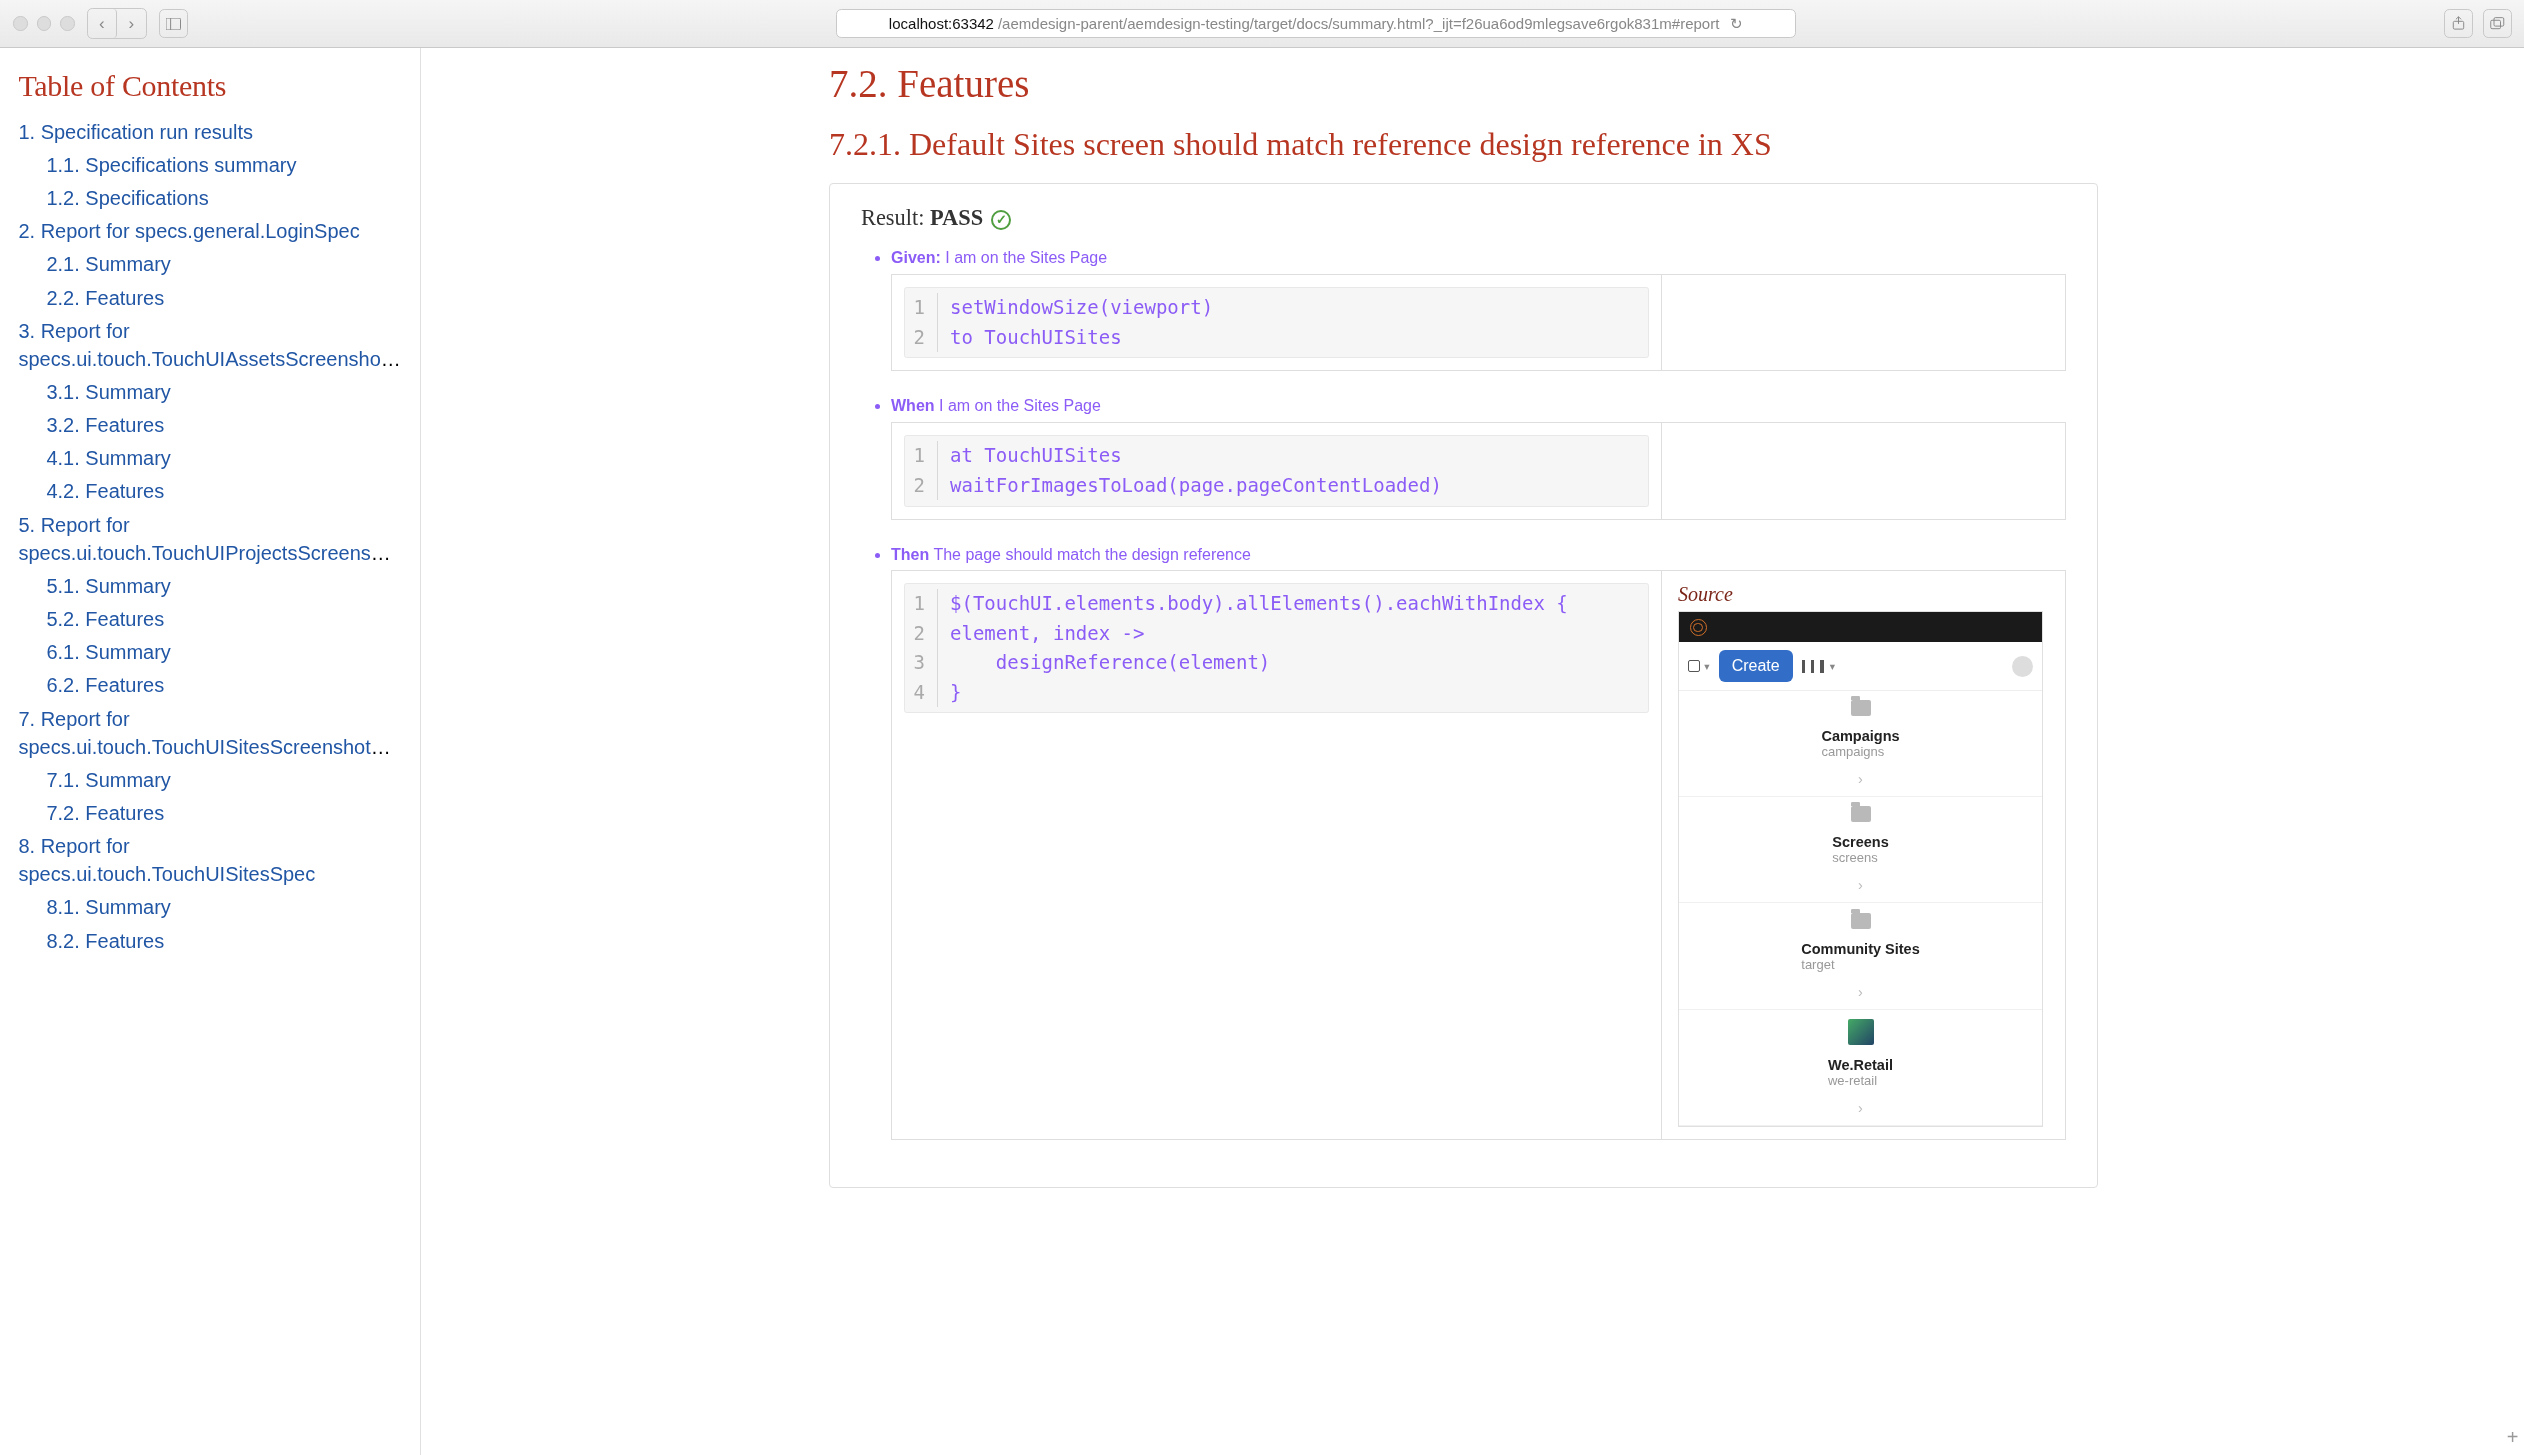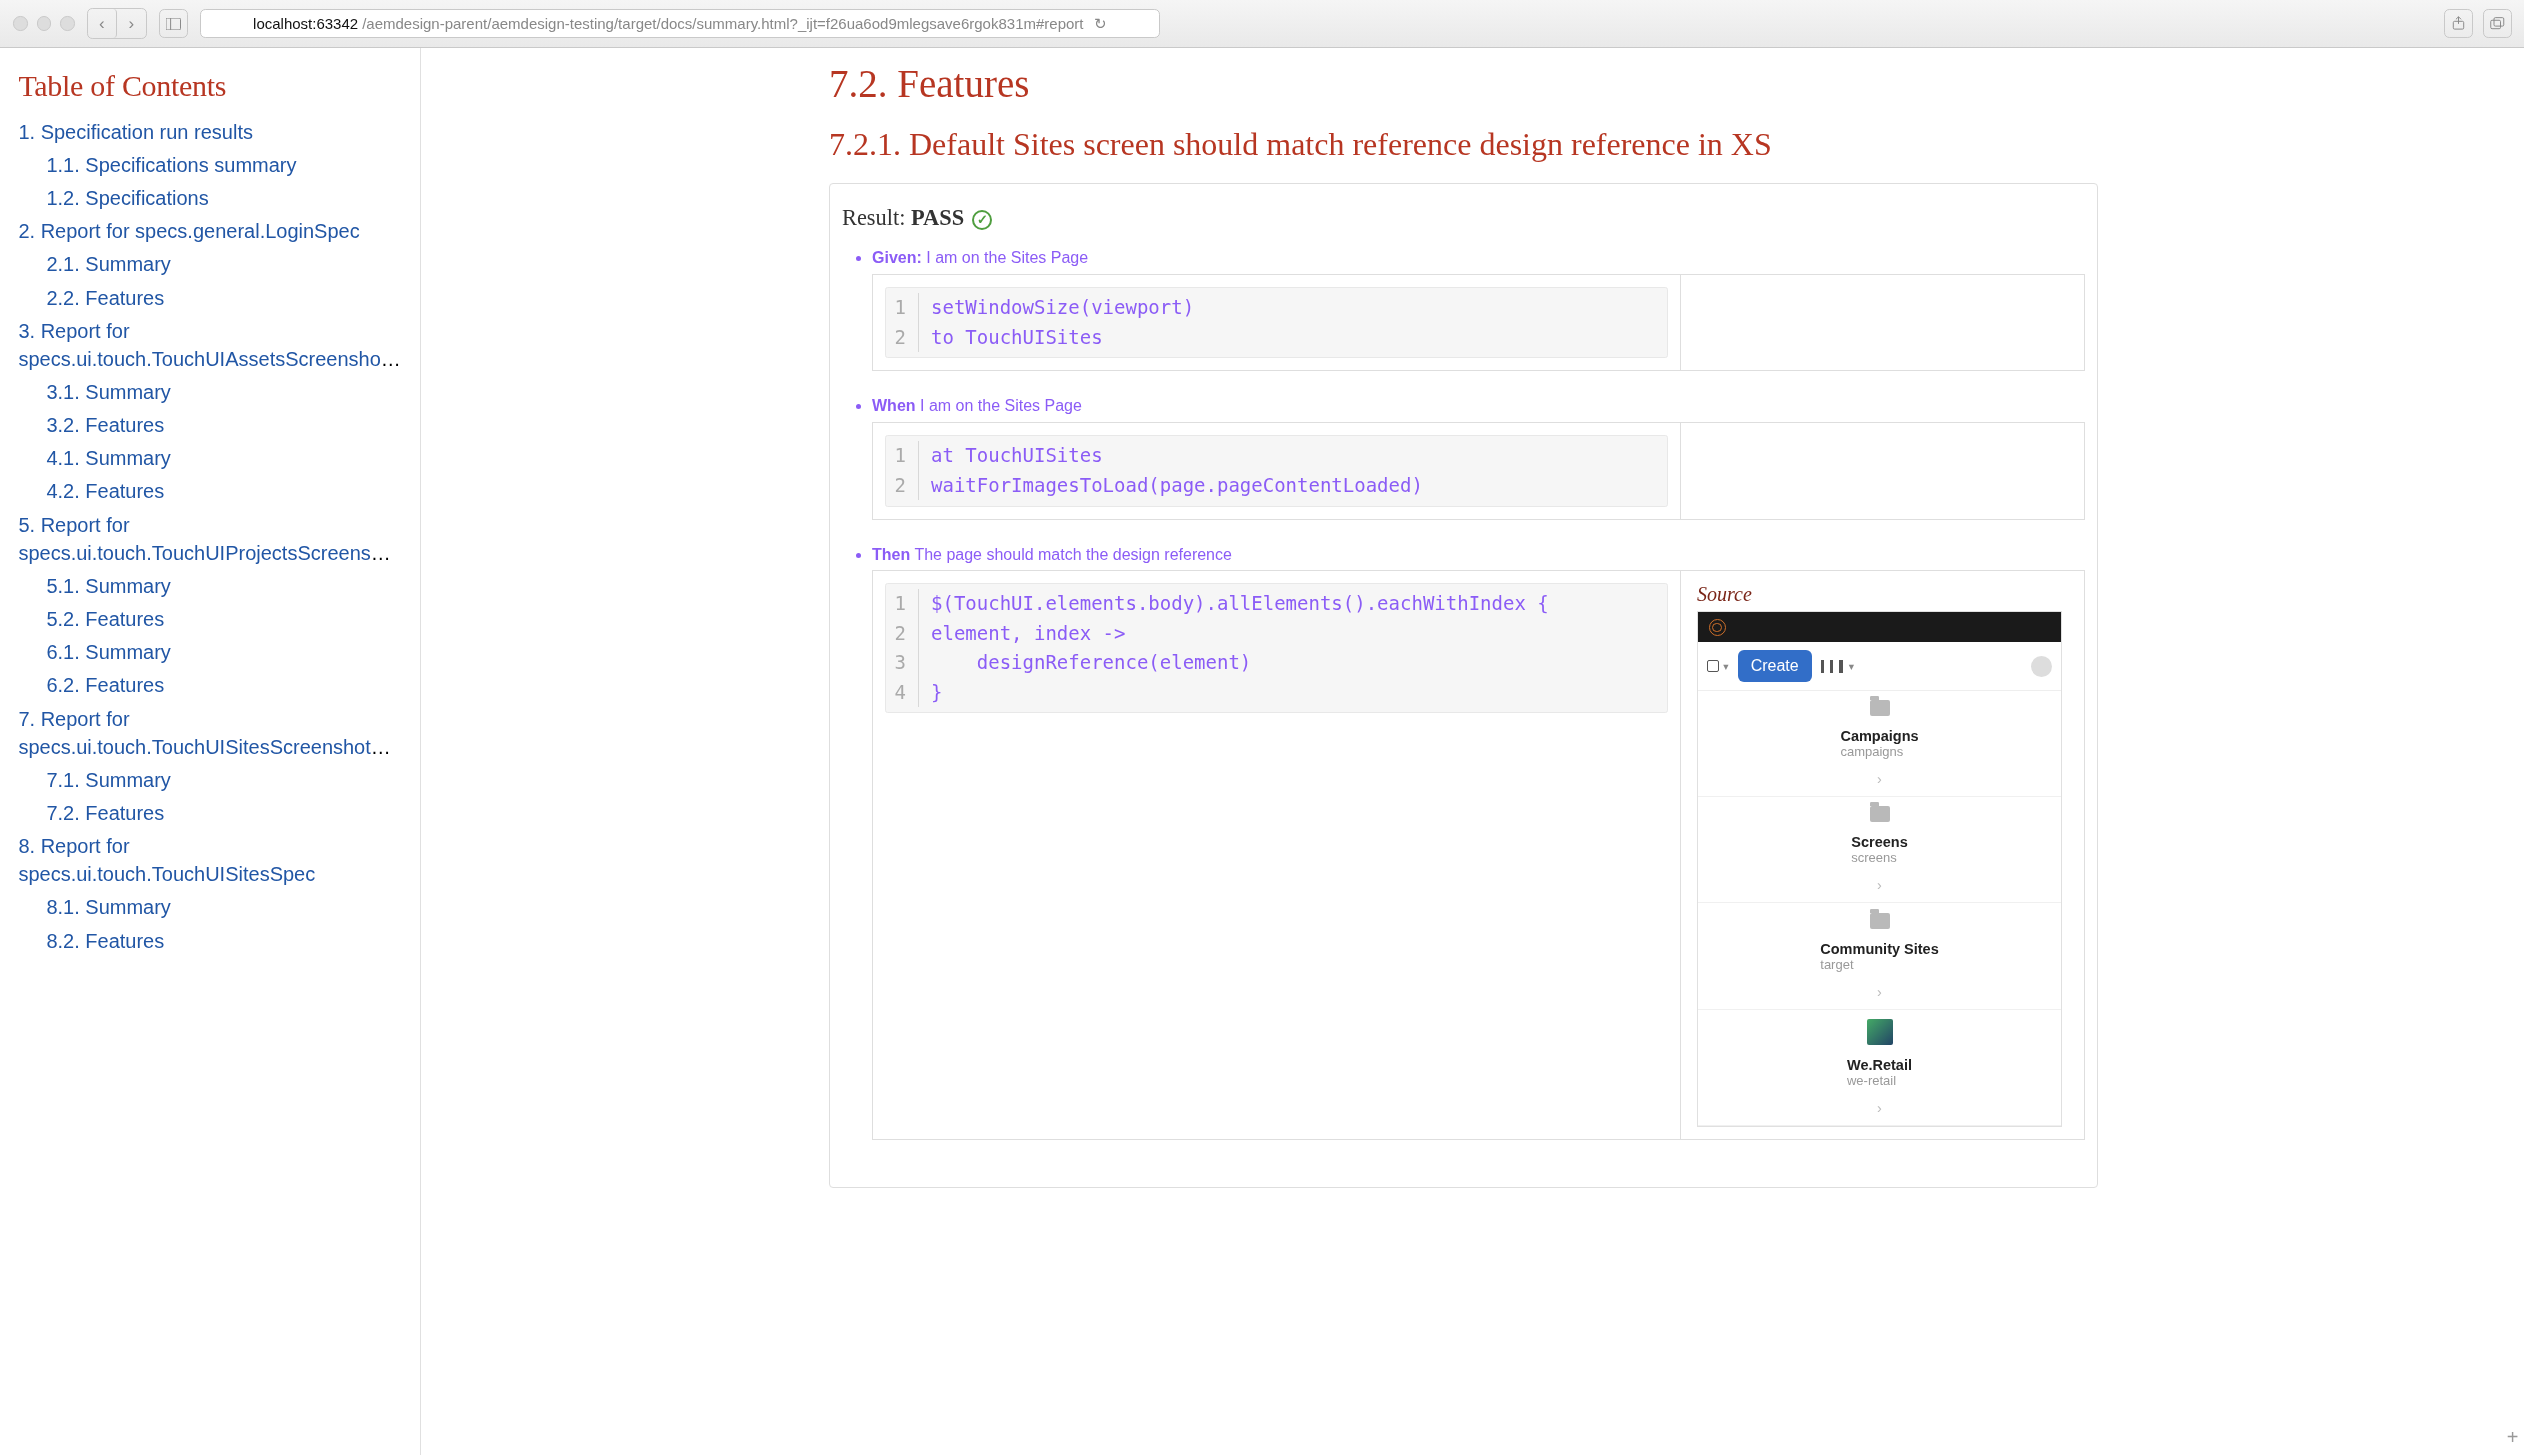--- a/index.html
+++ b/index.html
@@ -7,41 +7,41 @@
 .window { width: 2525px; height: 1456px; background: #f1f1f1; display: flex; flex-direction: column; position: relative; }
 
 
 .chrome { height: 48px; background: linear-gradient(#f5f5f5,#e9e9e9); border-bottom: 0.7px solid #c9c9c9; display: flex; align-items: center; padding: 0 13px; gap: 12px; font-size: 17px; color: #666; }
 .traffic { display: flex; gap: 9.2px; }
 .dot { width: 14.5px; height: 14.5px; border-radius: 50%; background: #ddd; border: 0.7px solid #c9c9c9; }
 .navbtn { width: 29px; height: 29px; display:flex; align-items:center; justify-content:center; border-radius:4px; color:#888; }
 .navgrp { display:flex; border:0.7px solid #c9c9c9; border-radius:5.3px; overflow:hidden; }
 .navgrp .navbtn { border-right:0.7px solid #c9c9c9; }
 .navgrp .navbtn:last-child { border-right:none; }
-.urlbar { flex: 1; display:flex; }
+.urlbar { flex: 1; display:flex; justify-content:center; }
 .urlfield { width: 960px; height: 29px; background: #fff; border:0.7px solid #c9c9c9; border-radius:5.3px; display:flex; align-items:center; justify-content:center; gap:4px; font-size:15px; color:#888; padding:0 9.2px; }
 .urlfield .host { color:#111; }
 .reload { margin-left:6.6px; }
 .righticons { display:flex; gap:10.5px; align-items:center; }
 
 
 .page { flex:1; background: #fff; display:flex; position:relative; overflow:hidden; }
 .sidebar { width: 421px; border-right:0.7px solid #e0e0e0; padding:21px 18.4px; overflow:hidden; font-size:20px; }
 .toc-title { font-family: Georgia, 'Times New Roman', serif; font-size:30px; font-weight:400; color:#b73622; margin-bottom:12px; letter-spacing:-0.3px; }
 .toc-list a { color:#2156a5; text-decoration:none; }
 .toc-list div { padding:2.6px 0; line-height:1.4; white-space:nowrap; overflow:hidden; text-overflow:ellipsis; }
 .toc-list .lvl2 { padding-left:28px; }
 .toc-list .wrap { white-space:normal; }
 
 .main { flex:1; padding: 0 39px 39px 408px; overflow:hidden; }
 .main-inner { max-width: 1269px; }
 h2.section { font-family: Georgia, serif; color:#b73622; font-weight:400; font-size:39px; margin-top:13px; margin-bottom:20px; }
 h3.section { font-family: Georgia, serif; color:#b73622; font-weight:400; font-size:32px; margin-bottom:20px; }
 
-.feature-box { border:0.7px solid #dedede; border-radius:4px; padding:21px 12px; }
+.feature-box { border:0.7px solid #dedede; border-radius:4px; padding:21px 31px; }
 .result-line { font-family: Georgia, serif; font-size:22.4px; color:#333; margin-bottom:18.4px; }
 .result-line .pass { font-weight:bold; }
 .check { display:inline-flex; width:20px; height:20px; border:2.6px solid #4f9e3f; border-radius:50%; color:#4f9e3f; align-items:center; justify-content:center; font-size:13px; font-weight:bold; vertical-align:middle; margin-left:2.6px; }
 
 ul.steps { list-style:disc; padding-left:30px; }
 ul.steps > li { font-family: Liberation Sans, sans-serif; font-size:16px; color:#8b5cf6; margin-bottom:6.6px; }
 ul.steps .label { font-weight:bold; }
 
 .block-row { display:flex; border:0.7px solid #dedede; margin:6.6px 0 26px 0; }
 .codecell { flex:1; padding:12px; }

